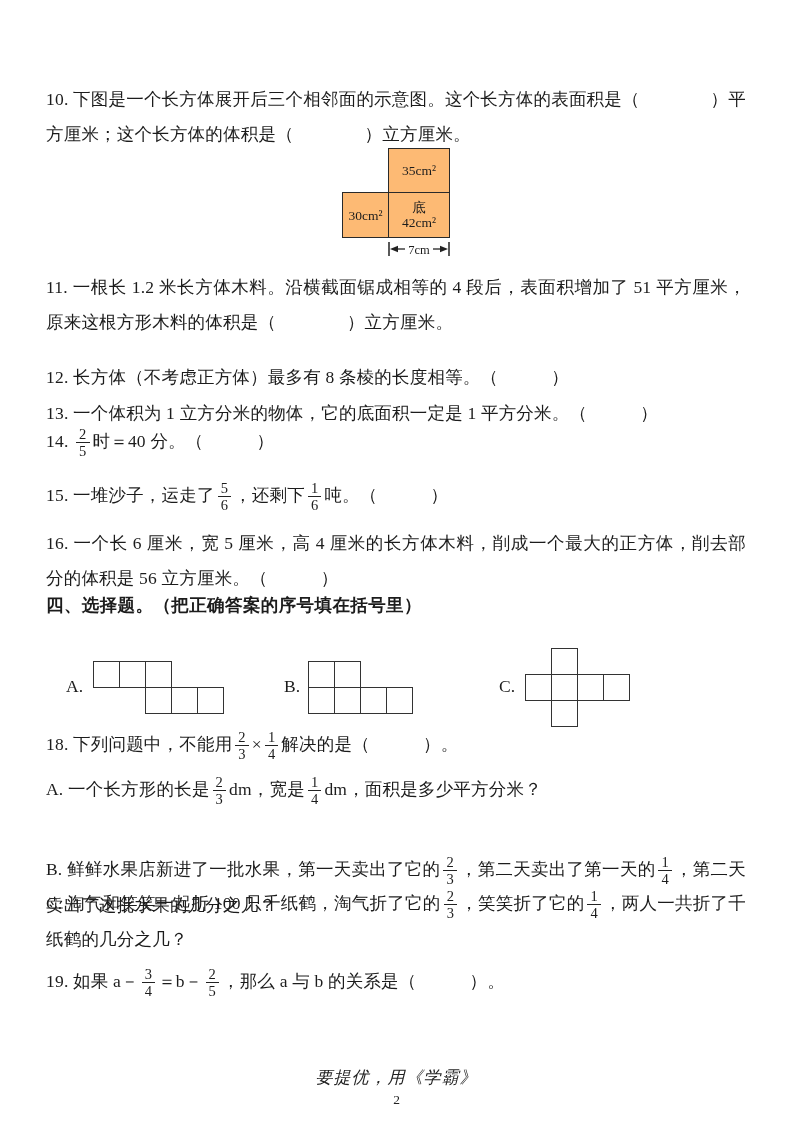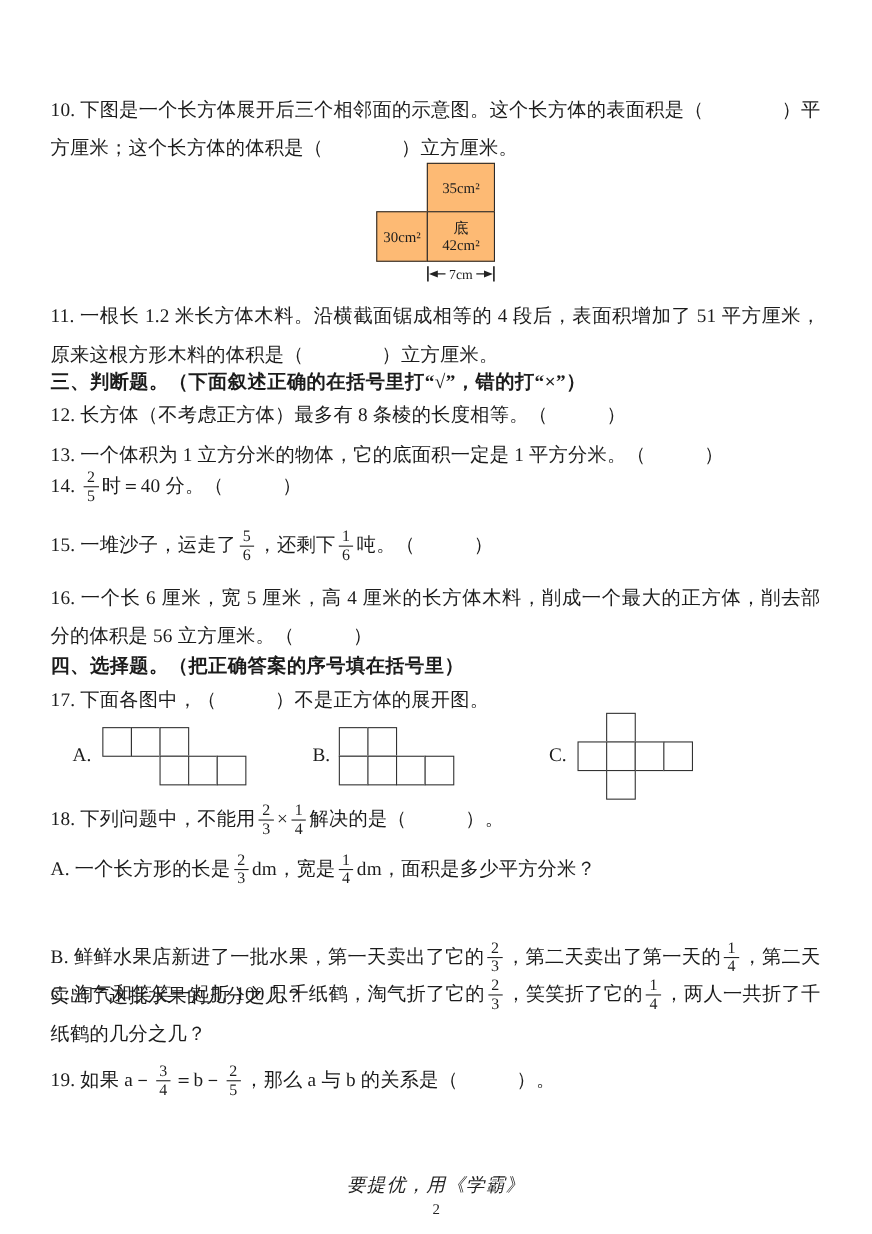--- a/index.html
+++ b/index.html
@@ -78,40 +78,38 @@
       <line x1="9" y1="8" x2="17" y2="8" stroke="#222" stroke-width="1.3"></line>
       <polygon points="2,8 10,4.8 10,11.2" fill="#222"></polygon>
       <line x1="45" y1="8" x2="53" y2="8" stroke="#222" stroke-width="1.3"></line>
       <polygon points="60,8 52,4.8 52,11.2" fill="#222"></polygon>
       <text x="31" y="12.5" text-anchor="middle" font-size="12.5" font-family="Liberation Serif, DejaVu Serif, serif" fill="#1c1c1c">7cm</text>
     </svg>
   </div>
 
   <p class="para" style="top:270px">11. 一根长 1.2 米长方体木料。沿横截面锯成相等的 4 段后，表面积增加了 51 平方厘米，原来这根方形木料的体积是（　　　　）立方厘米。</p>
 
-  <p class="para hd" style="top:330px">三、判断题。（下面叙述正确的在括号里打“√”，错的打“×”）</p>
 
   <p class="para" style="top:360px">12. 长方体（不考虑正方体）最多有 8 条棱的长度相等。（　　　）</p>
   <p class="para" style="top:396px">13. 一个体积为 1 立方分米的物体，它的底面积一定是 1 平方分米。（　　　）</p>
   <p class="para" style="top:424px">14. <span class="frac">
         <span class="num">2</span>
         <span class="den">5</span>
       </span>时＝40 分。（　　　）</p>
   <p class="para" style="top:478px">15. 一堆沙子，运走了<span class="frac">
         <span class="num">5</span>
         <span class="den">6</span>
       </span>，还剩下<span class="frac">
         <span class="num">1</span>
         <span class="den">6</span>
       </span>吨。（　　　）</p>
   <p class="para" style="top:526px">16. 一个长 6 厘米，宽 5 厘米，高 4 厘米的长方体木料，削成一个最大的正方体，削去部分的体积是 56 立方厘米。（　　　）</p>
 
   <p class="para hd" style="top:588px">四、选择题。（把正确答案的序号填在括号里）</p>
 
-  <p class="para" style="top:619px">17. 下面各图中，（　　　）不是正方体的展开图。</p>
 
   <div class="figrow">
     <span class="netlabel" style="left:20px;top:28px">A.</span>
     <div class="net" style="left: 47px; top: 13px; width: 132px; height: 54px;">
         <div class="cell" style="left: 0px; top: 0px;"></div>
         <div class="cell" style="left: 26px; top: 0px;"></div>
         <div class="cell" style="left: 52px; top: 0px;"></div>
         <div class="cell" style="left: 52px; top: 26px;"></div>
         <div class="cell" style="left: 78px; top: 26px;"></div>
         <div class="cell" style="left: 104px; top: 26px;"></div>

